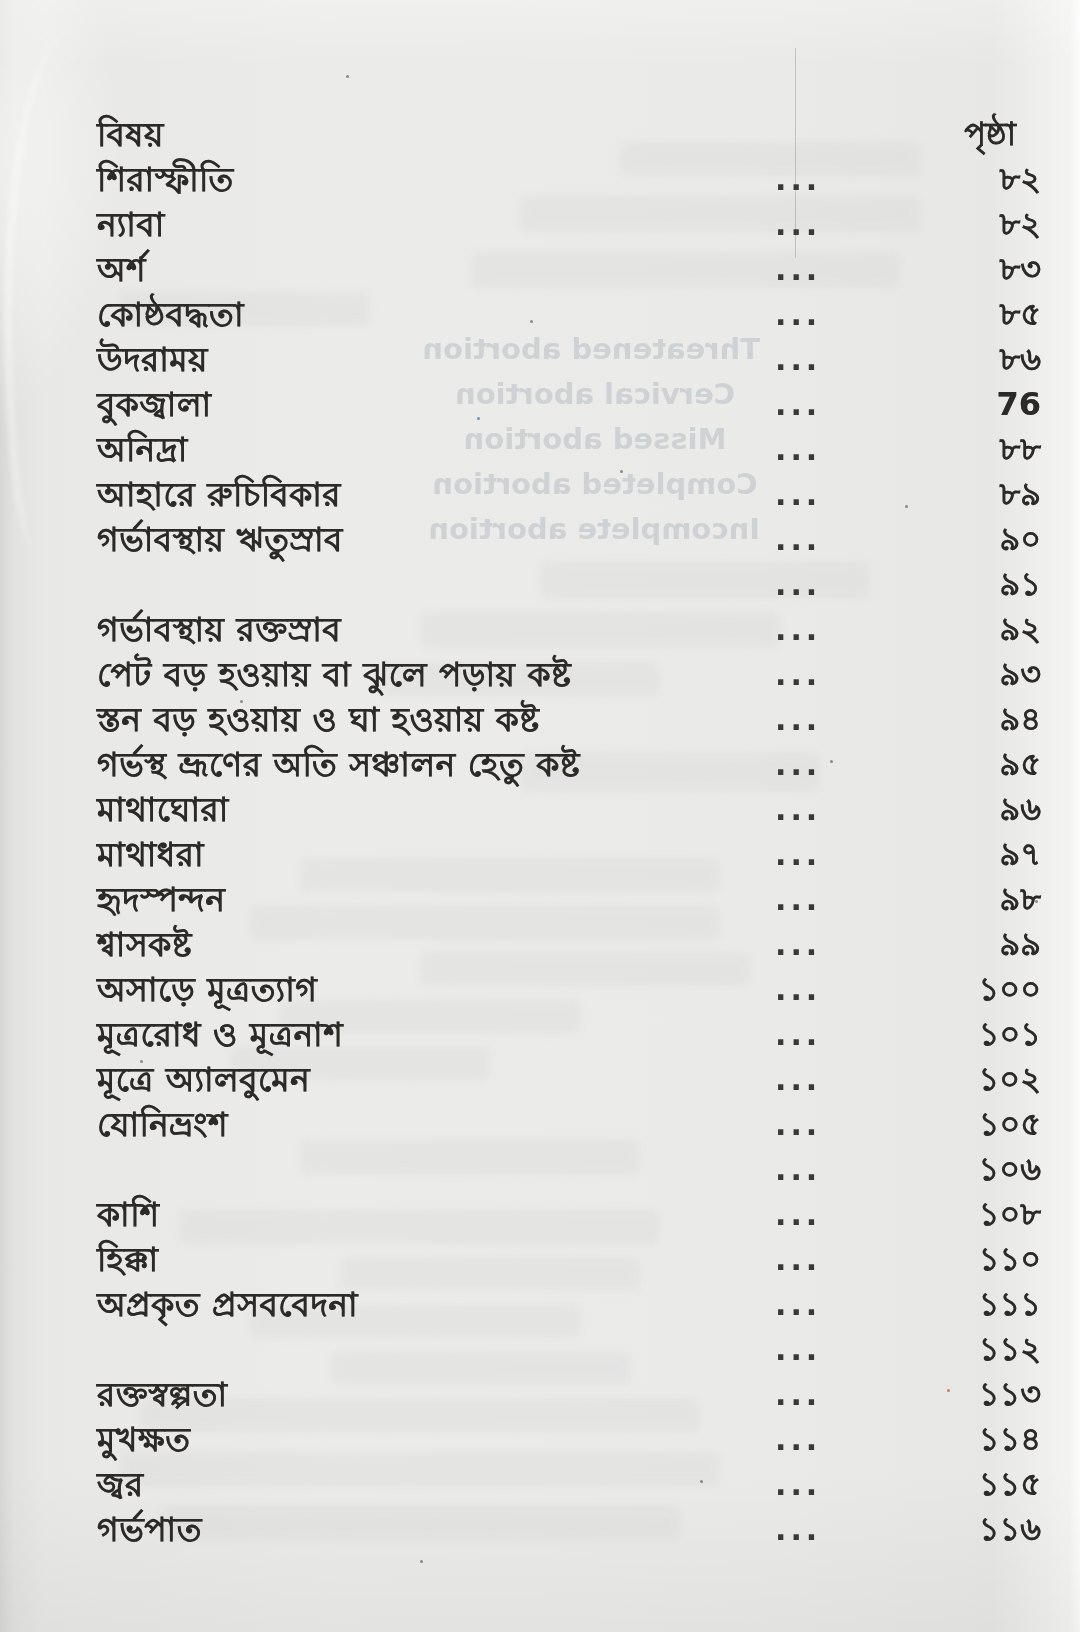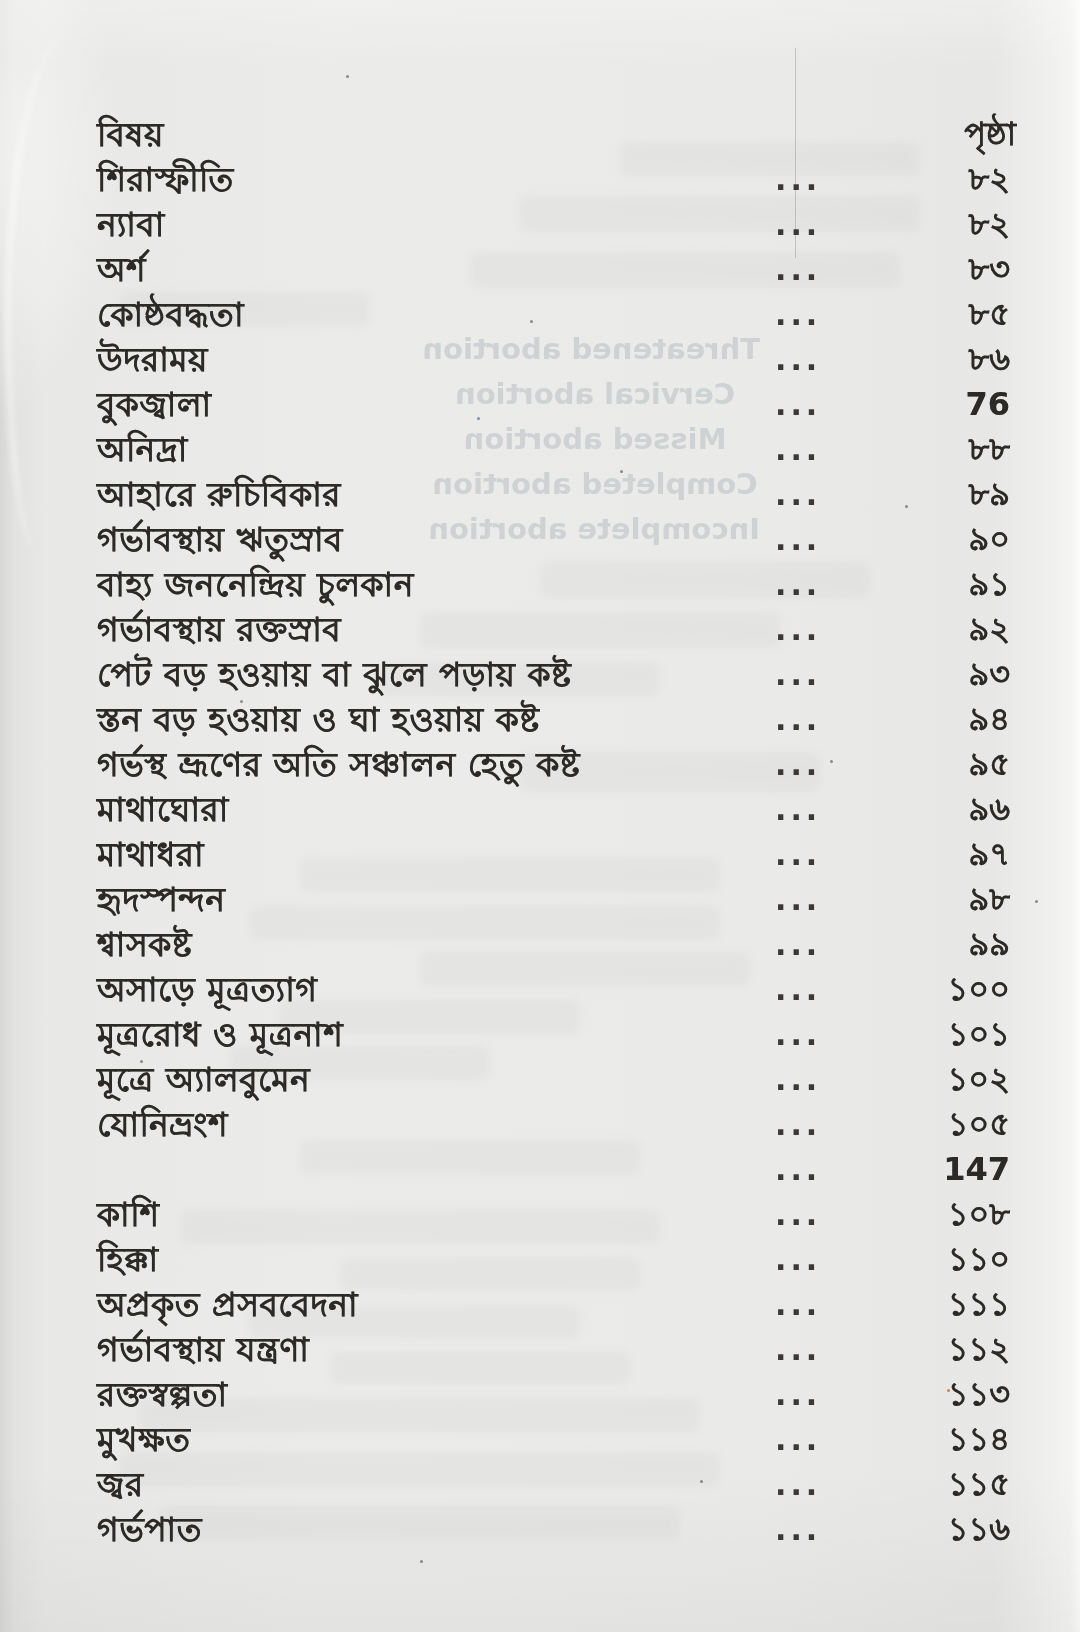--- a/index.html
+++ b/index.html
@@ -35,21 +35,21 @@
     position:absolute;left:97px;top:0;line-height:45px;
     font-size:33px;font-weight:600;color:#2b2a27;white-space:nowrap;
     letter-spacing:.5px;
     text-shadow:0 0 .6px rgba(43,42,39,.55);
   }
   .leader{
     position:absolute;left:775px;top:0;line-height:45px;
     font-size:30px;font-weight:700;color:#3a3936;letter-spacing:4px;
   }
   .pageno{
-    position:absolute;right:70px;top:0;line-height:45px;width:130px;
+    position:absolute;right:39px;top:0;line-height:45px;width:130px;
     text-align:right;font-size:32px;font-weight:600;color:#2b2a27;
     text-shadow:0 0 .6px rgba(43,42,39,.55);
   }
   .header-row .pageno{right:64px;}
   
   .ghost-line{
     position:absolute;width:330px;text-align:center;
     transform:scaleX(-1);
     font-size:29px;font-weight:600;color:#b9bfc4;opacity:.55;
     filter:blur(.7px);white-space:nowrap;
@@ -158,21 +158,20 @@
           <span class="topic">আহারে রুচিবিকার</span>
           <span class="leader">...</span>
           <span class="pageno">৮৯</span>
         </div>
         <div class="row">
           <span class="topic">গর্ভাবস্থায় ঋতুস্রাব</span>
           <span class="leader">...</span>
           <span class="pageno">৯০</span>
         </div>
         <div class="row">
-          <span class="topic">বাহ্য জননেন্দ্রিয় চুলকান</span>
           <span class="leader">...</span>
           <span class="pageno">৯১</span>
         </div>
         <div class="row">
           <span class="topic">গর্ভাবস্থায় রক্তস্রাব</span>
           <span class="leader">...</span>
           <span class="pageno">৯২</span>
         </div>
         <div class="row">
           <span class="topic">পেট বড় হওয়ায় বা ঝুলে পড়ায় কষ্ট</span>
@@ -224,39 +223,38 @@
           <span class="leader">...</span>
           <span class="pageno">১০২</span>
         </div>
         <div class="row">
           <span class="topic">যোনিভ্রংশ</span>
           <span class="leader">...</span>
           <span class="pageno">১০৫</span>
         </div>
         <div class="row">
           <span class="leader">...</span>
-          <span class="pageno">147</span>
+          <span class="pageno">১০৬</span>
         </div>
         <div class="row">
           <span class="topic">কাশি</span>
           <span class="leader">...</span>
           <span class="pageno">১০৮</span>
         </div>
         <div class="row">
           <span class="topic">হিক্কা</span>
           <span class="leader">...</span>
           <span class="pageno">১১০</span>
         </div>
         <div class="row">
           <span class="topic">অপ্রকৃত প্রসববেদনা</span>
           <span class="leader">...</span>
           <span class="pageno">১১১</span>
         </div>
         <div class="row">
-          <span class="topic">গর্ভাবস্থায় যন্ত্রণা</span>
           <span class="leader">...</span>
           <span class="pageno">১১২</span>
         </div>
         <div class="row">
           <span class="topic">রক্তস্বল্পতা</span>
           <span class="leader">...</span>
           <span class="pageno">১১৩</span>
         </div>
         <div class="row">
           <span class="topic">মুখক্ষত</span>

